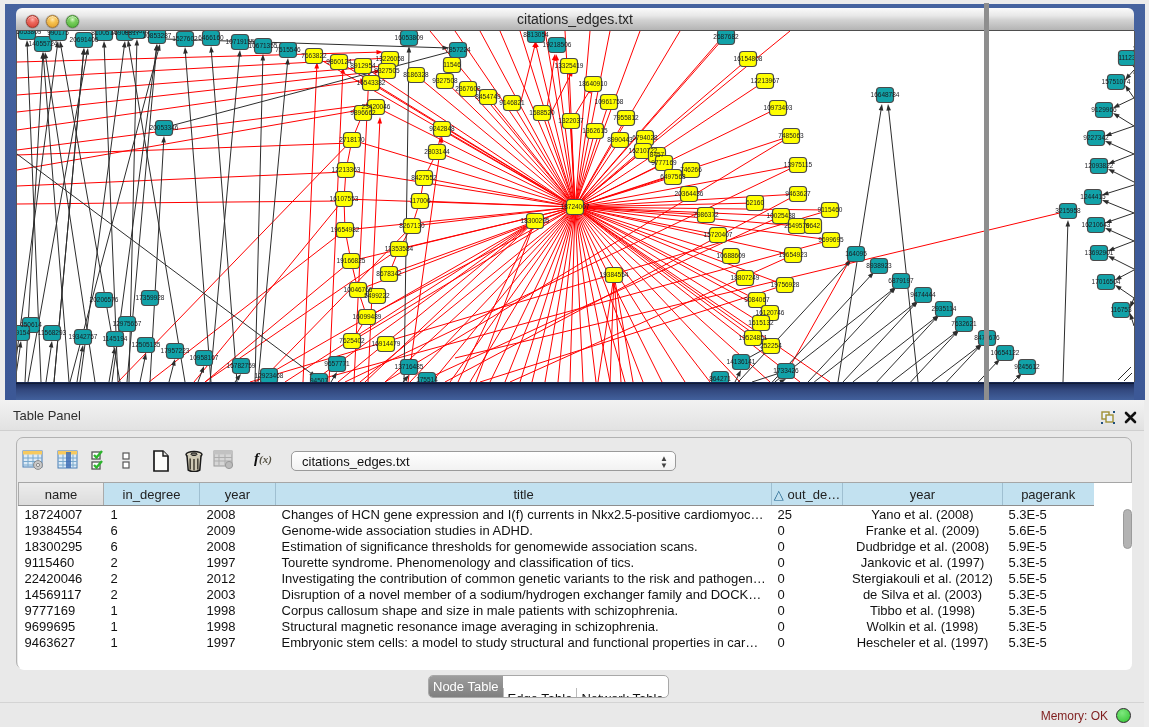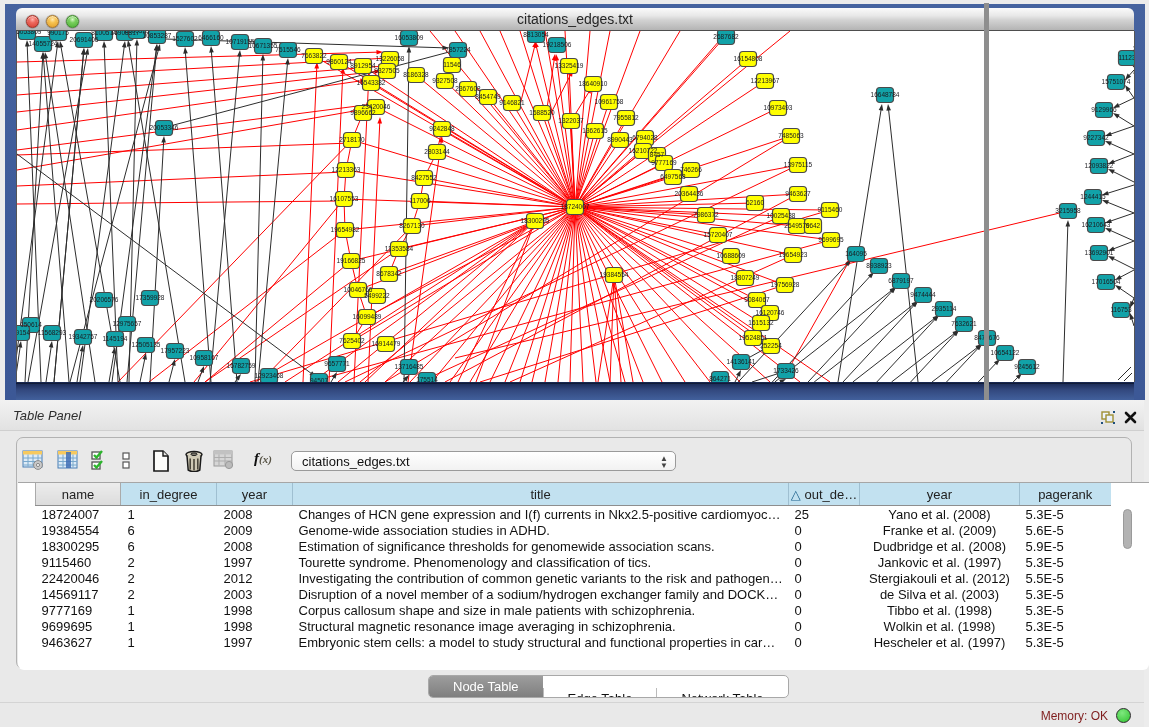--- a/index.html
+++ b/index.html
@@ -17,47 +17,47 @@
 .tl{position:absolute;top:7px;width:11px;height:11px;border-radius:50%;box-shadow:inset 0 1px 1px rgba(255,255,255,.6),0 0 0 .5px rgba(0,0,0,.3);}
 #tl1{left:10px;background:radial-gradient(circle at 50% 32%,#ffb3ad 0%,#ee6a5f 35%,#d33a2e 100%);border:.5px solid #a52f24;}
 #tl2{left:30px;background:radial-gradient(circle at 50% 32%,#ffe9b0 0%,#f6c351 35%,#df9b26 100%);border:.5px solid #ab782a;}
 #tl3{left:50px;background:radial-gradient(circle at 50% 32%,#d7f8c8 0%,#78ce5c 35%,#4aae33 100%);border:.5px solid #3e8d2a;}
 #content{position:absolute;left:0;top:23px;width:1117px;height:351px;
  background:#fff;overflow:hidden;border-left:1px solid #555;border-right:1px solid #555;box-sizing:content-box;}
 #rightstrip{position:absolute;right:0;top:3px;width:5px;height:724px;background:#8e8e8e;}
 #panel{position:absolute;left:0;top:400px;width:1144px;height:327px;background:#e9e9e9;}
 #phead{position:absolute;left:0;top:0;width:100%;height:31px;
  background:linear-gradient(180deg,#f2f2f2,#e2e2e2);border-bottom:1px solid #cfcfcf;box-sizing:border-box;}
-#phead span{position:absolute;left:13px;top:8px;font-size:13px;color:#2e2e2e;font-style:italic;}
+#phead span{position:absolute;left:13px;top:8px;font-size:13px;color:#2e2e2e;}
 #floaticon{position:absolute;left:1101px;top:11px;width:15px;height:13px;}
 svg#closex{position:absolute;left:1124px;top:11px;}
 #inner{position:absolute;left:16px;top:37px;width:1116px;height:232px;
  border:1px solid #b2b2b2;border-radius:7px;background:#e9e9e9;box-sizing:border-box;}
 #toolbar{position:absolute;left:0;top:0;width:100%;height:44px;}
 .tbi{position:absolute;top:12px;}
 #dropdown{position:absolute;left:274px;top:13px;width:385px;height:20px;
  border:1px solid #9a9a9a;border-radius:5px;background:linear-gradient(180deg,#ffffff,#f2f2f2);
  font-size:13px;color:#111;line-height:19px;padding-left:10px;box-sizing:border-box;}
 #updown{position:absolute;right:7px;top:3px;font-size:8px;color:#444;line-height:7px;}
 #tablewrap{position:absolute;left:1px;top:44px;width:1114px;height:187px;
- background:#fff;border-top:1px solid #a6a6a6;overflow:hidden;border-radius:0 0 6px 6px;padding-left:17px;}
+ background:#fff;border-top:1px solid #a6a6a6;overflow:hidden;border-radius:0 0 6px 6px;}
 table{border-collapse:collapse;table-layout:fixed;width:1075px;font-size:13px;}
 th{height:22px;font-weight:normal;color:#222;border-left:1px solid #9fbfd1;
  border-bottom:1px solid #8e8e8e;background:#c2e1f0;overflow:hidden;white-space:nowrap;padding:0;}
 th.h0{background:linear-gradient(180deg,#ececec,#dcdcdc);border-left:none;border-right:1px solid #aaa;border-left:1px solid #aaa;}
 td{height:16px;padding:0 0 0 6px;color:#111;overflow:hidden;white-space:nowrap;}
 td.c1,td.c2{padding-left:7px;}
 td.c5{text-align:center;padding-left:0;}
 col.c0{width:85px}col.c1{width:96px}col.c2{width:76px}col.c3{width:496px}
 col.c4{width:71px}col.c5{width:160px}col.c6{width:91px}
 #vscroll{position:absolute;left:1104px;top:24px;width:11px;height:160px;}
 #vthumb{position:absolute;left:1px;top:2px;width:9px;height:40px;border-radius:5px;background:#b3b3b3;border:1px solid #9a9a9a;box-sizing:border-box;}
 #tabs{position:absolute;left:428px;top:275px;height:21px;display:flex;
  border:1px solid #a8a8a8;border-radius:5px;overflow:hidden;background:#fff;}
-.tab{font-size:13px;line-height:21px;padding:0 24px;color:#111;}
+.tab{font-size:13px;line-height:21px;padding:0 4px;color:#111;}
 .tab.sel{background:linear-gradient(180deg,#9d9d9d,#7f7f7f);color:#fff;}
 .tab+.tab{border-left:1px solid #bbb;margin-top:12px;}
 #botline{position:absolute;left:0;top:302px;width:1144px;border-top:1px solid #d4d4d4;}
 #memory{position:absolute;right:36px;top:309px;font-size:12px;color:#7f1d1d;}
 #memdot{position:absolute;right:13px;top:308px;width:13px;height:13px;border-radius:50%;
  background:radial-gradient(circle at 40% 30%,#7fe87f,#2fc32f);border:1px solid #2a2a2a;}
 </style></head>
 <body>
 <div id="stage">
 <div id="desktop"></div>

